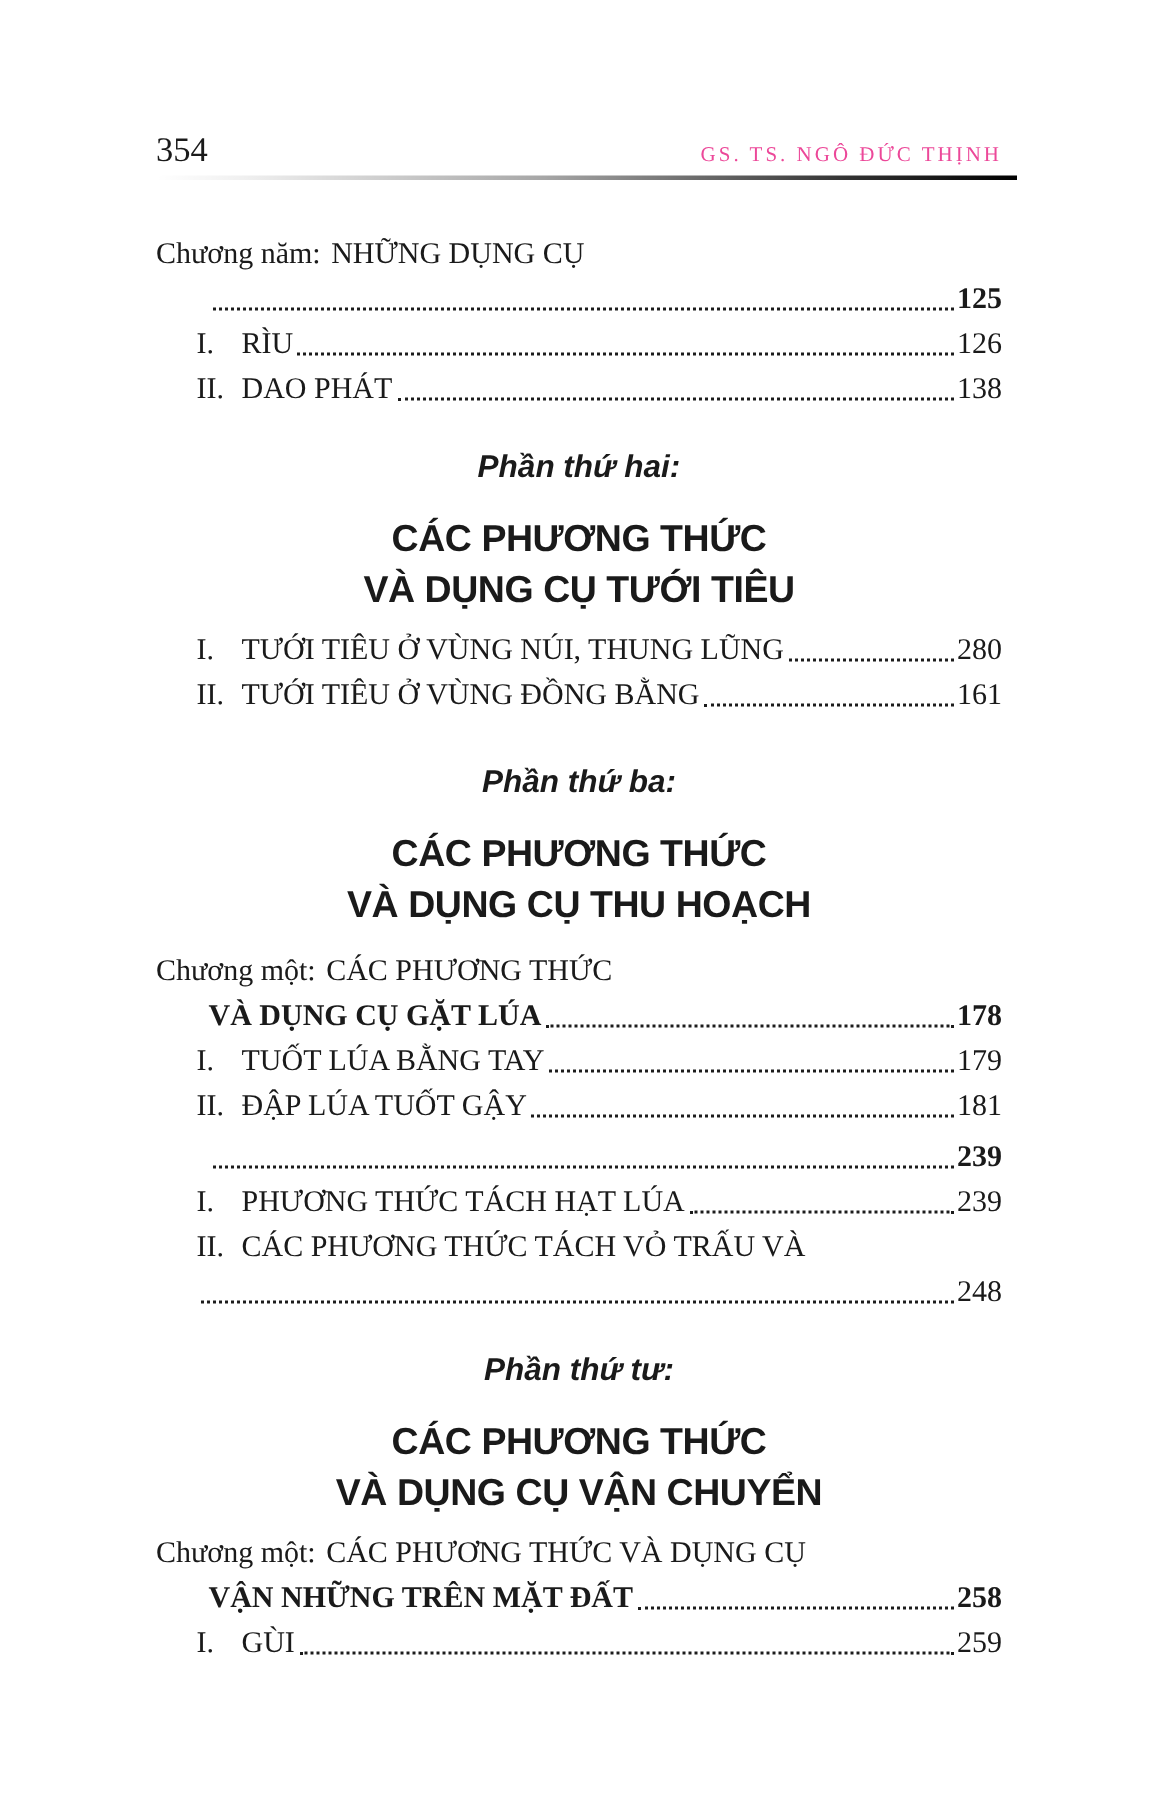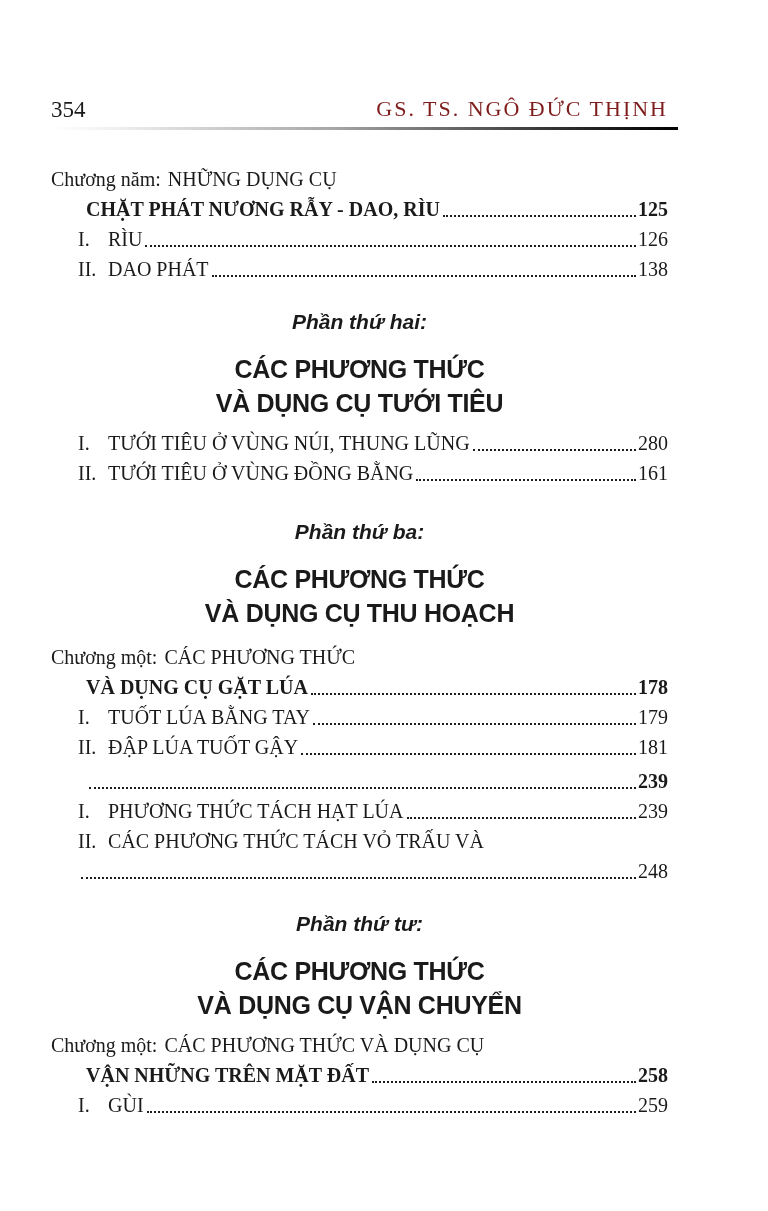--- a/index.html
+++ b/index.html
@@ -1,24 +1,24 @@
 <!DOCTYPE html>
 <html><head>
 <meta charset="utf-8">
 <style>
   html,body{margin:0;padding:0;background:#888;}
   .page{
     width:768px;height:1211px;background:#ffffff;margin:0 auto;
-    box-sizing:border-box;padding:58px 100px 0 51px;
+    box-sizing:border-box;padding:58px 100px 0 104px;
     font-family:"Liberation Serif",serif;color:#1a1a1a;overflow:hidden;
   }
   
   .hdr{display:flex;justify-content:space-between;align-items:flex-end;}
   .pagenum{font-size:23px;line-height:24px;}
-  .author{font-size:22px;letter-spacing:2px;color:#7f1d1d;font-family:"Liberation Serif",serif;margin-top:38px;}
+  .author{font-size:14px;letter-spacing:2px;color:#ec4899;font-family:"Liberation Serif",serif;margin-top:38px;}
   .rule{height:3px;margin-top:5px;margin-right:-10px;
     background:linear-gradient(to right,rgba(0,0,0,0) 0%,rgba(0,0,0,0.06) 10%,rgba(0,0,0,0.35) 45%,rgba(0,0,0,0.8) 80%,#000 100%);}
   
   .toc{font-size:20px;}
   .row{display:flex;align-items:flex-end;line-height:30px;white-space:nowrap;}
   .leader{flex:1 1 auto;min-width:8px;border-bottom:2.4px dotted #1c1c1c;margin:0 2px 7px 3px;}
   .chap-line1{font-weight:normal;line-height:30px;}
   .chap-line1 .lbl{margin-right:7px;}
   .chap-line2{margin-left:35px;font-weight:bold;}
   .item{margin-left:27px;}
@@ -43,21 +43,20 @@
   </div>
   <div class="rule"></div>
 
   <div class="toc">
 
     <div class="mt34">
       <div class="chap-line1">
         <span class="lbl">Chương năm:</span><span>NHỮNG DỤNG CỤ</span>
       </div>
       <div class="row chap-line2">
-        <span>CHẶT PHÁT NƯƠNG RẪY - DAO, RÌU</span>
         <span class="leader"></span>
         <span>125</span>
       </div>
       <div class="row item">
         <span class="num">I.</span>
         <span>RÌU</span>
         <span class="leader"></span>
         <span>126</span>
       </div>
       <div class="row item">

